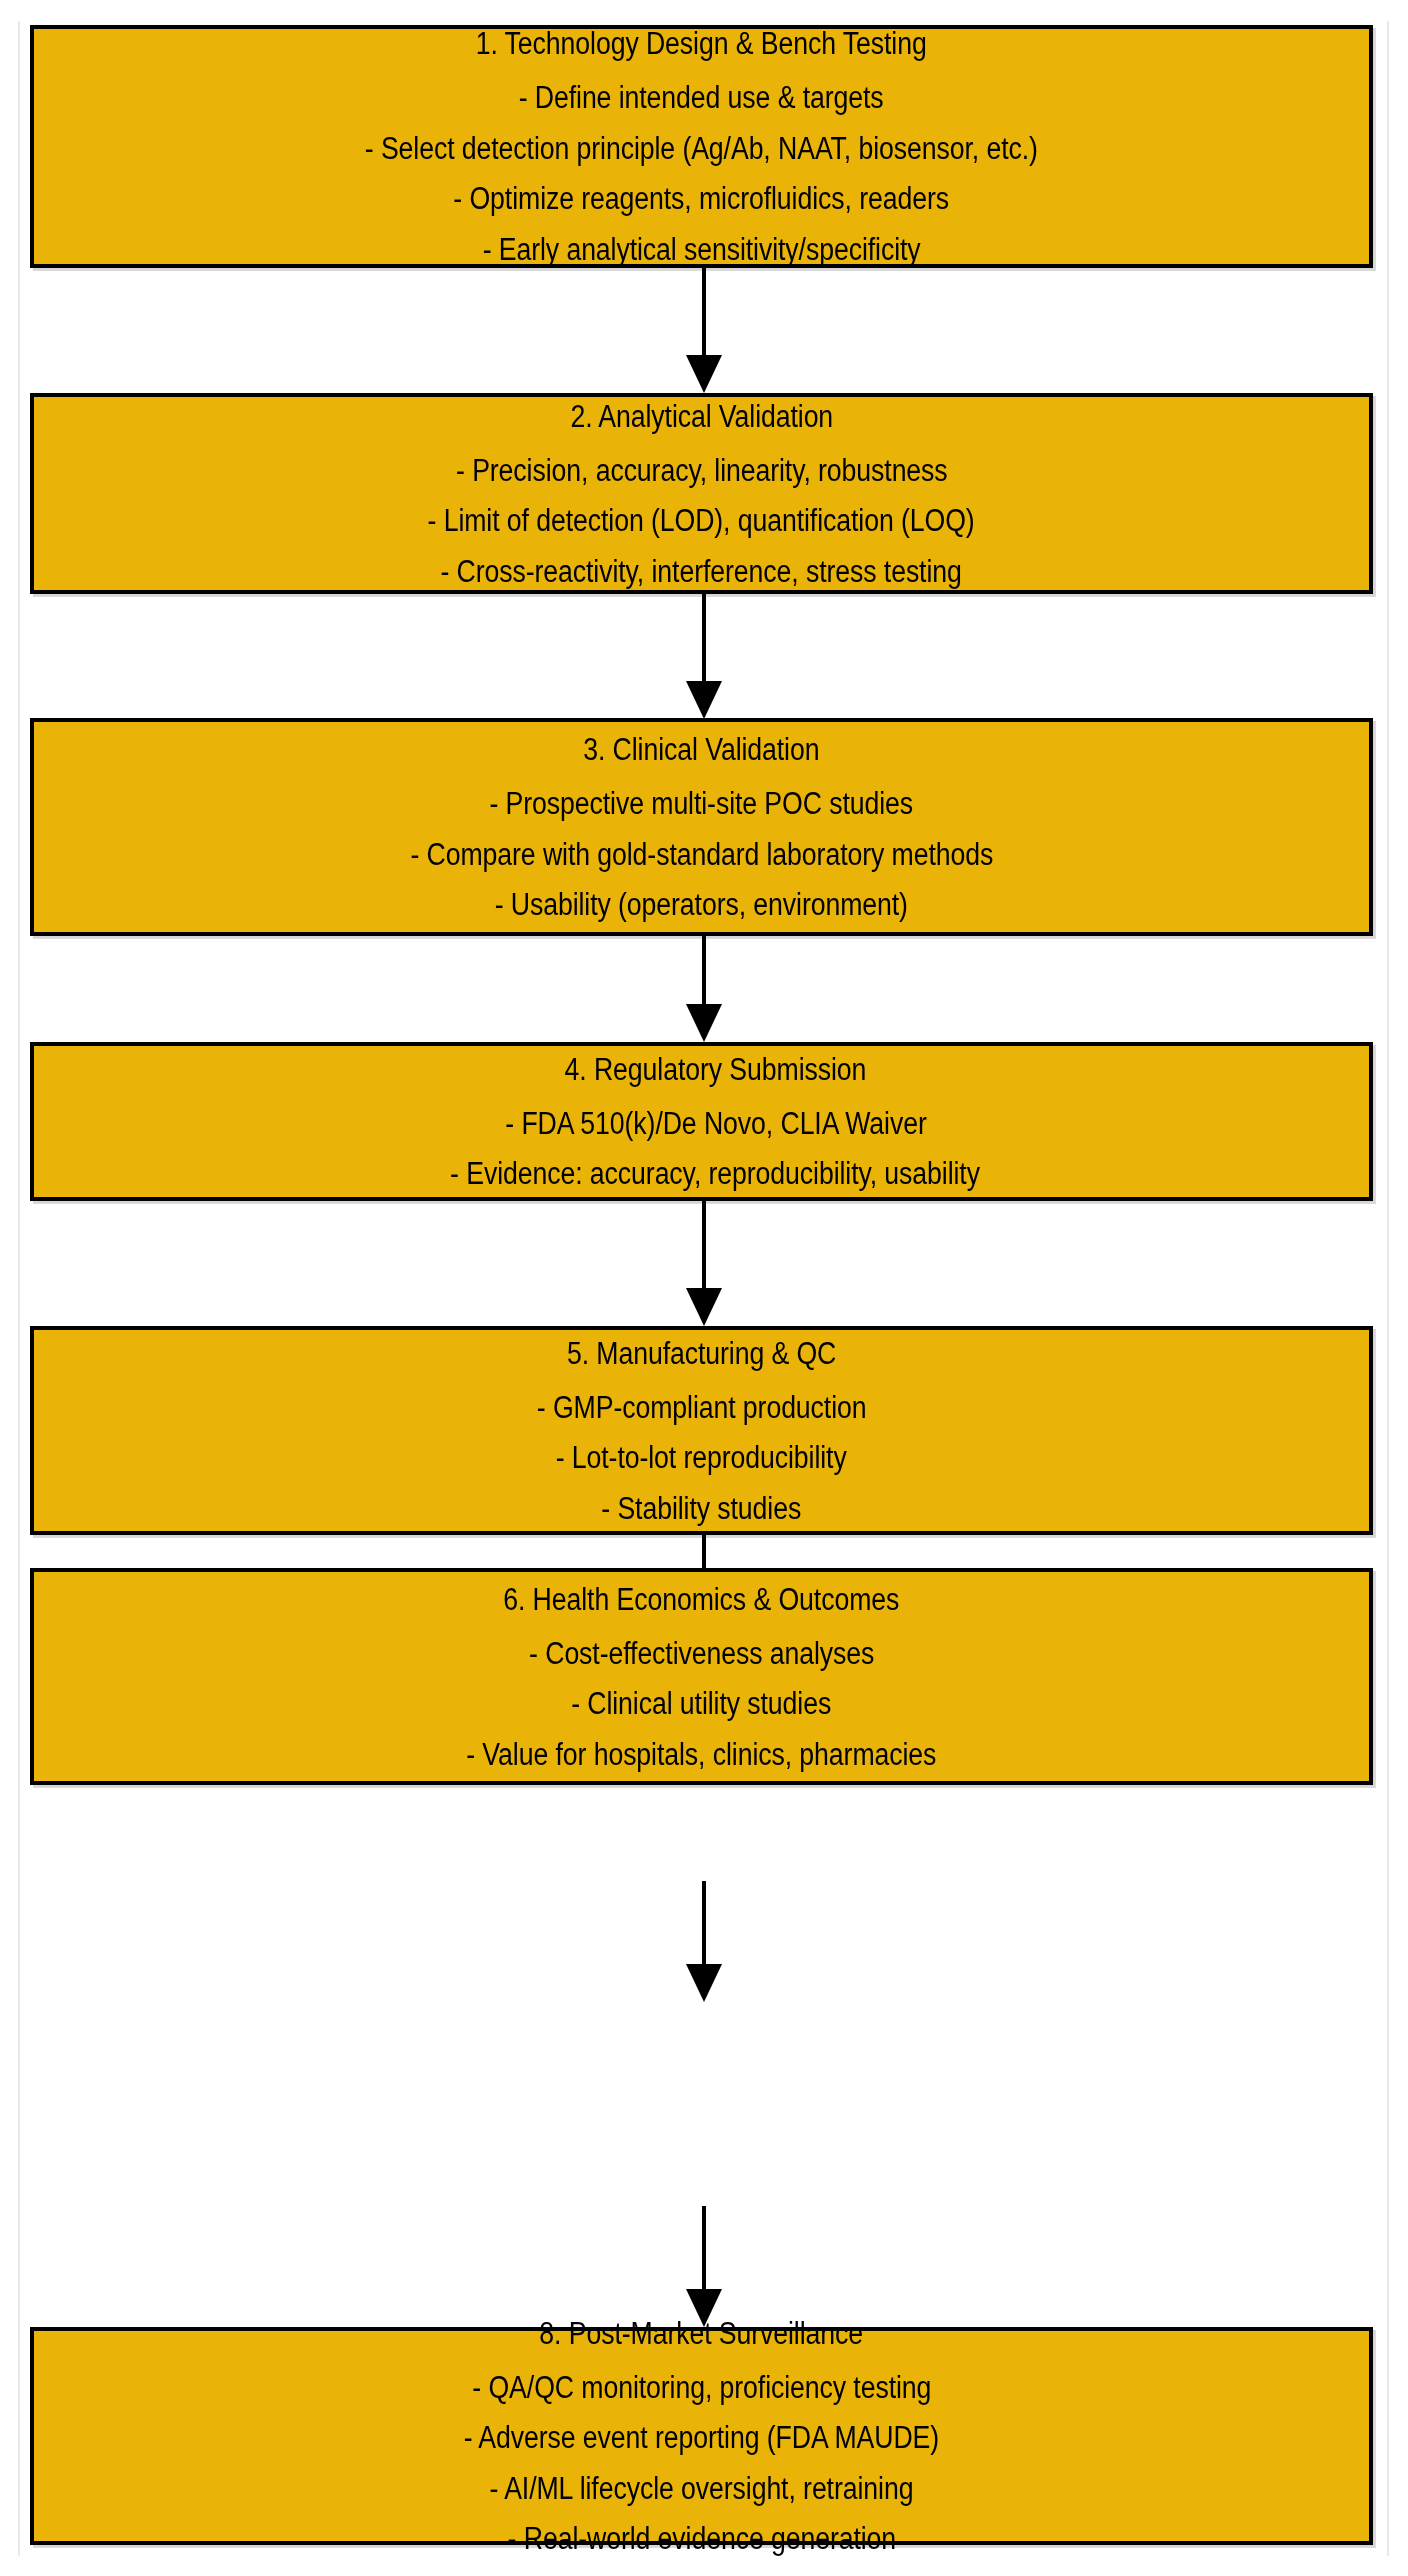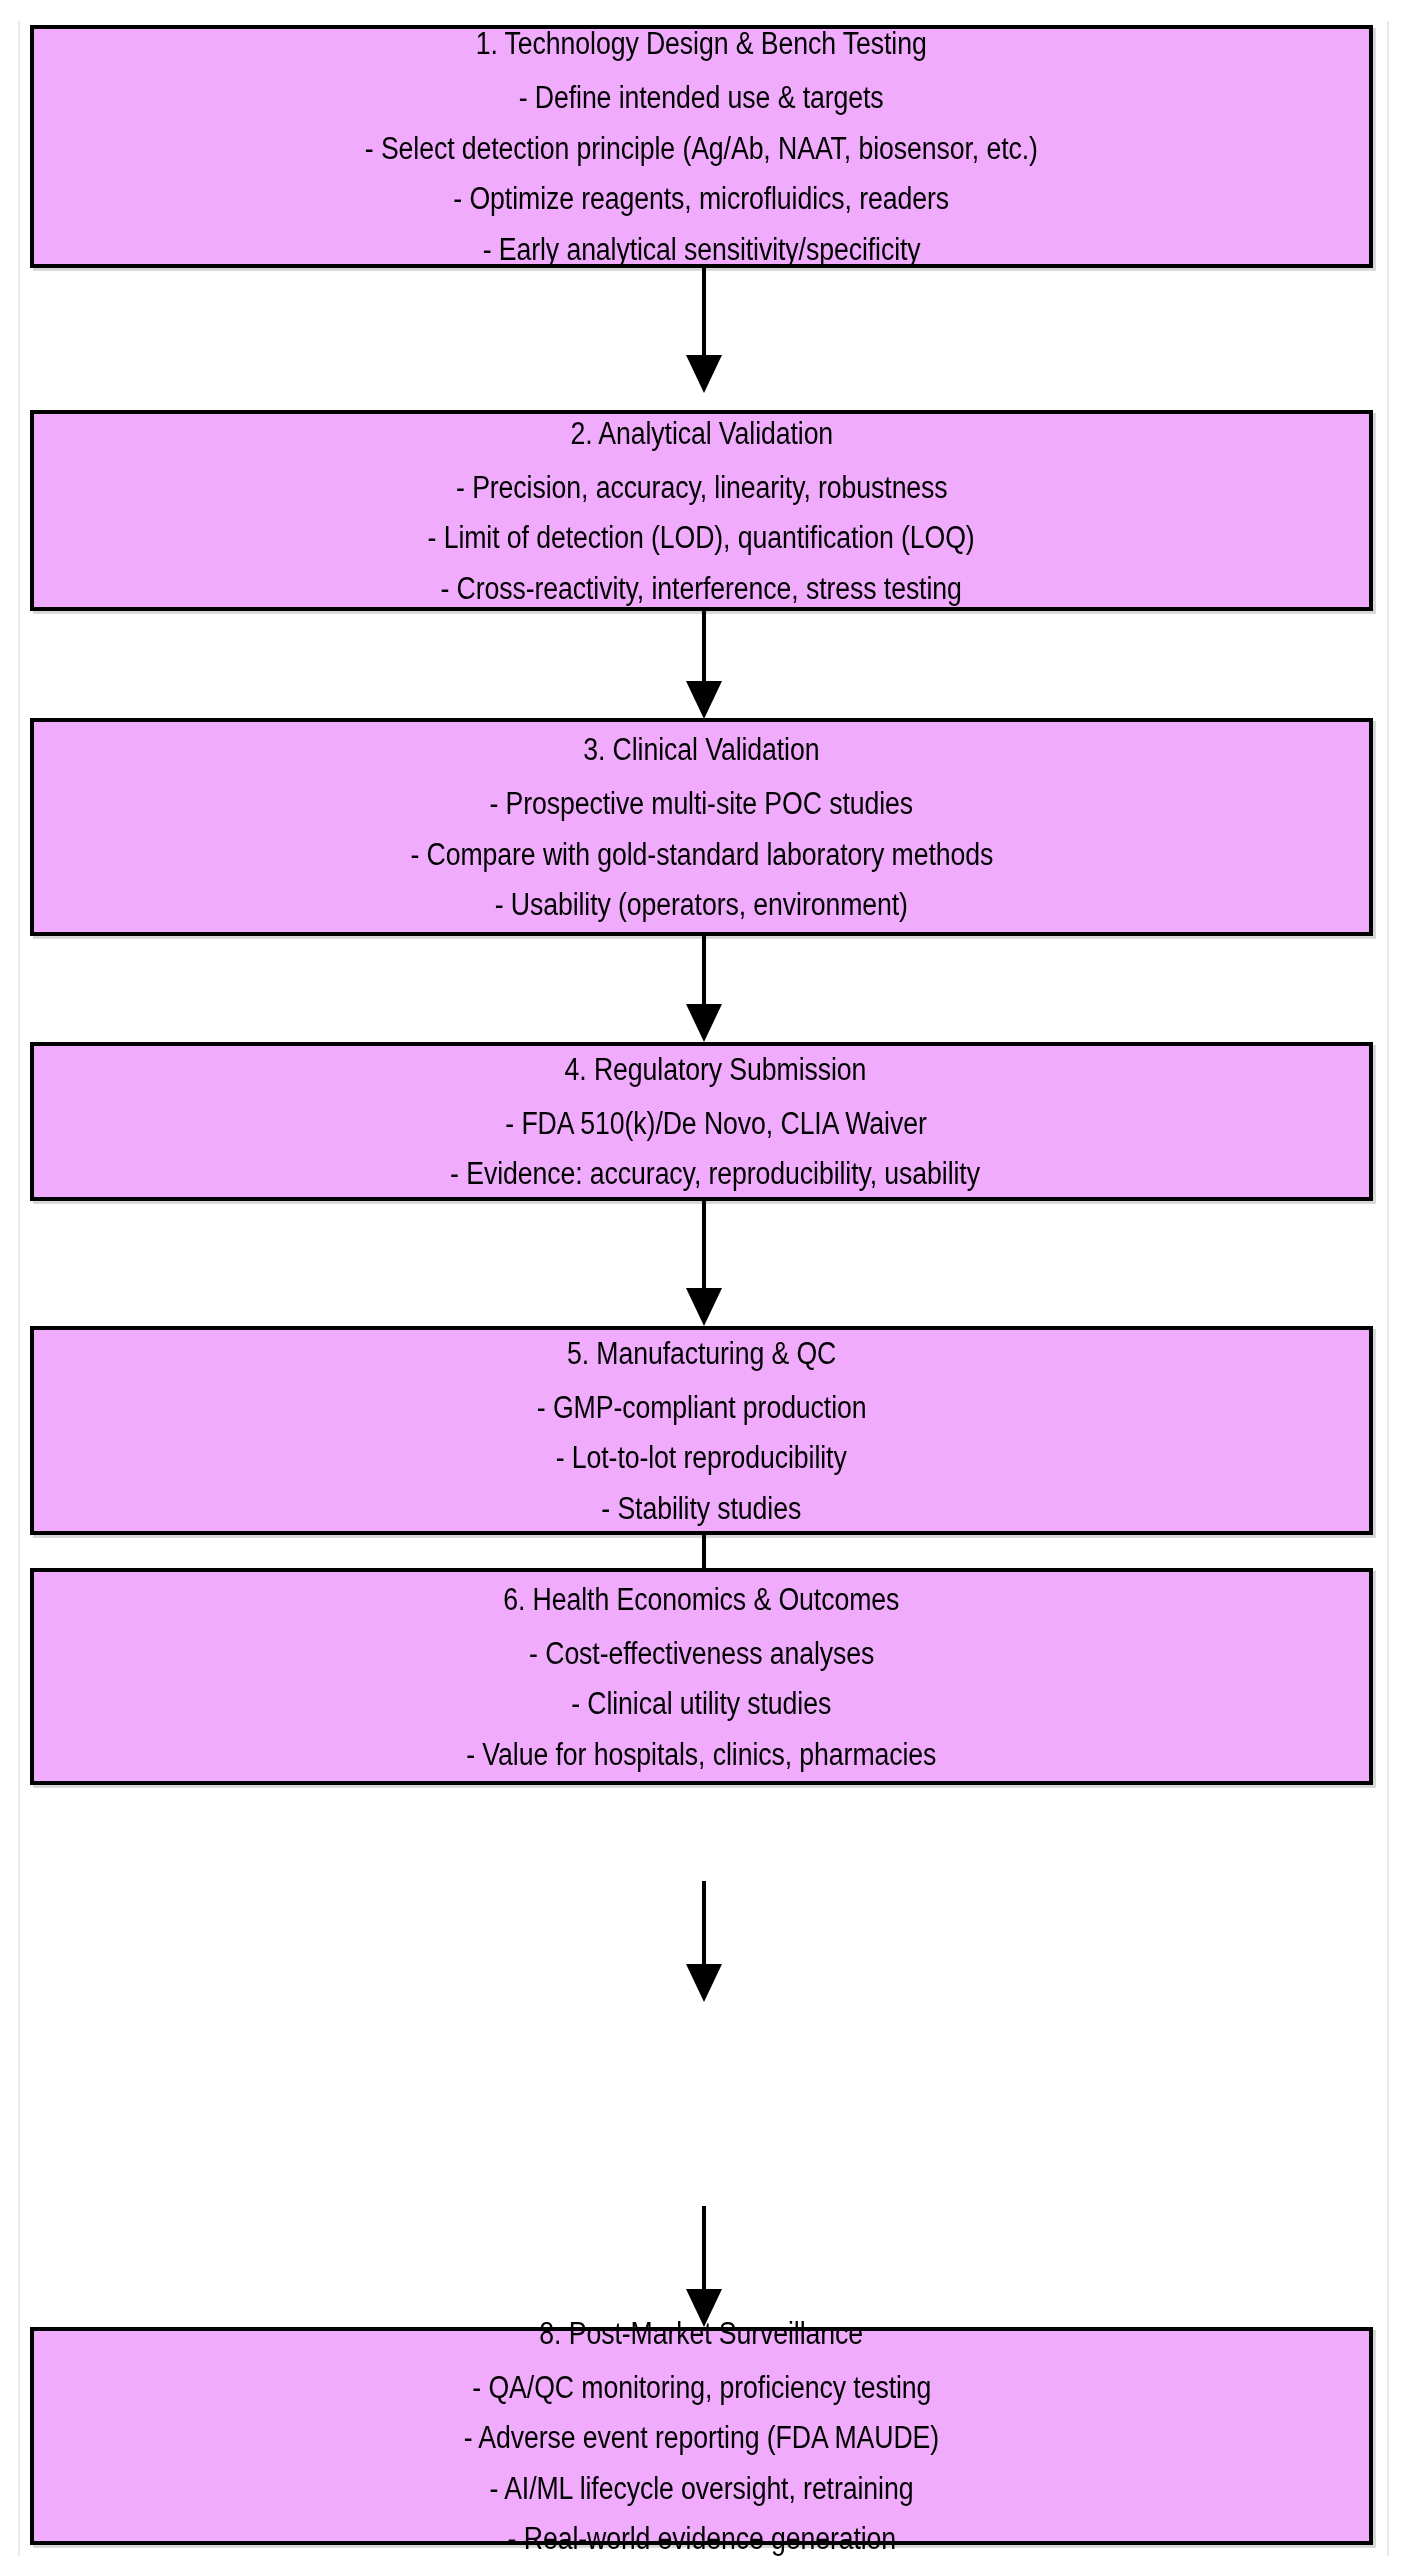--- a/index.html
+++ b/index.html
@@ -32,21 +32,21 @@
     top: 0;
     width: 1408px;
     height: 2576px;
   }
 
   .node {
     position: absolute;
     left: 30px;
     width: 1343px;
     box-sizing: border-box;
-    background: #f0abfc;
+    background: #eab308;
     border: 4px solid #000000;
     box-shadow: 2.9px 2.9px 0 0 rgba(0,0,0,0.16);
     display: flex;
     flex-direction: column;
     align-items: center;
     justify-content: center;
   }
   .node-title,
   .node-line {
     color: #000000;
@@ -123,21 +123,21 @@
         <div class="stem" style="height: 83px;"></div>
         <div class="head" style="top: 83px;"></div>
       </div>
       <div class="node" style="top: 25px; height: 243px;">
         <div class="node-title">1. Technology Design &amp; Bench Testing</div>
         <div class="node-line">- Define intended use &amp; targets</div>
         <div class="node-line">- Select detection principle (Ag/Ab, NAAT, biosensor, etc.)</div>
         <div class="node-line">- Optimize reagents, microfluidics, readers</div>
         <div class="node-line">- Early analytical sensitivity/specificity</div>
       </div>
-      <div class="node" style="top: 410px; height: 201px;">
+      <div class="node" style="top: 393px; height: 201px;">
         <div class="node-title">2. Analytical Validation</div>
         <div class="node-line">- Precision, accuracy, linearity, robustness</div>
         <div class="node-line">- Limit of detection (LOD), quantification (LOQ)</div>
         <div class="node-line">- Cross-reactivity, interference, stress testing</div>
       </div>
       <div class="node" style="top: 718px; height: 218px;">
         <div class="node-title">3. Clinical Validation</div>
         <div class="node-line">- Prospective multi-site POC studies</div>
         <div class="node-line">- Compare with gold-standard laboratory methods</div>
         <div class="node-line">- Usability (operators, environment)</div>

